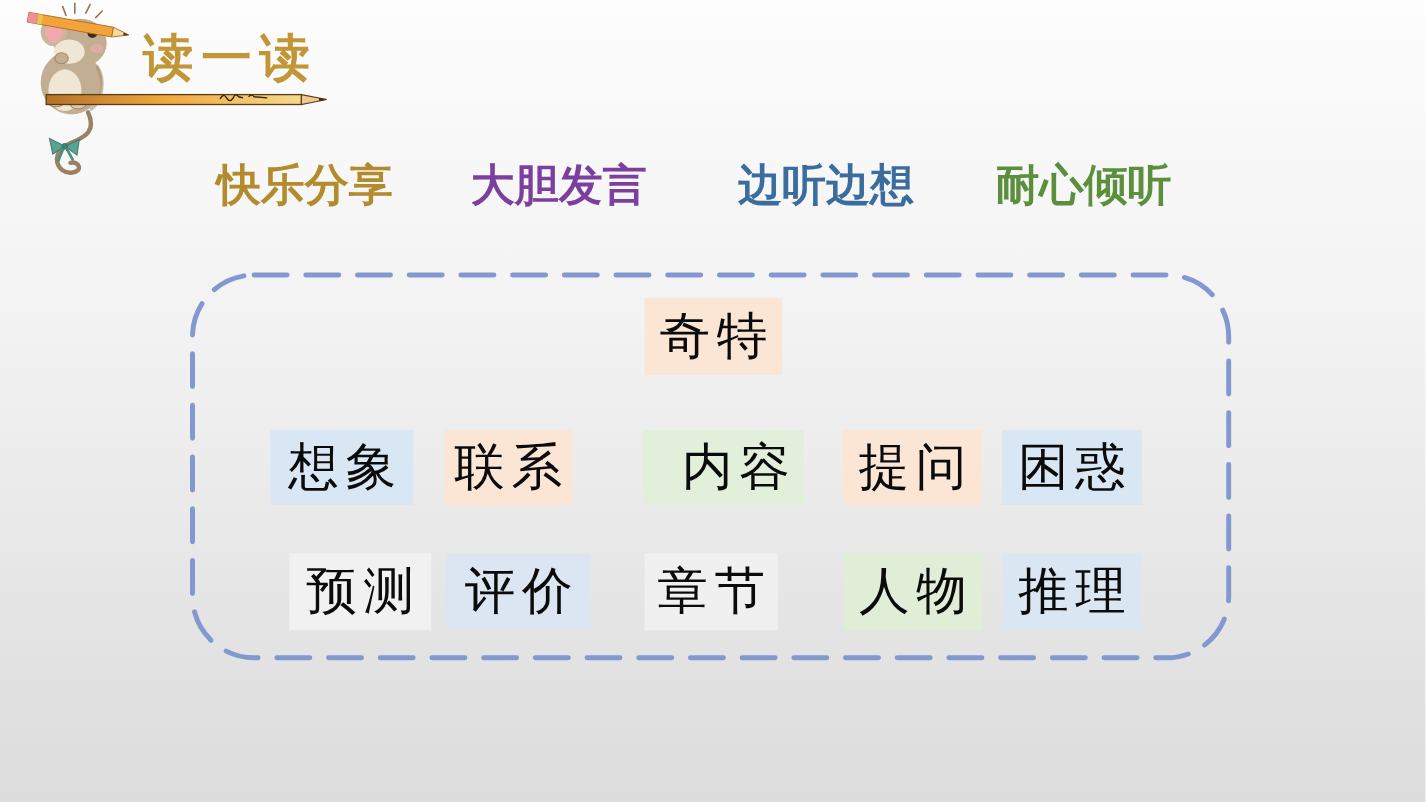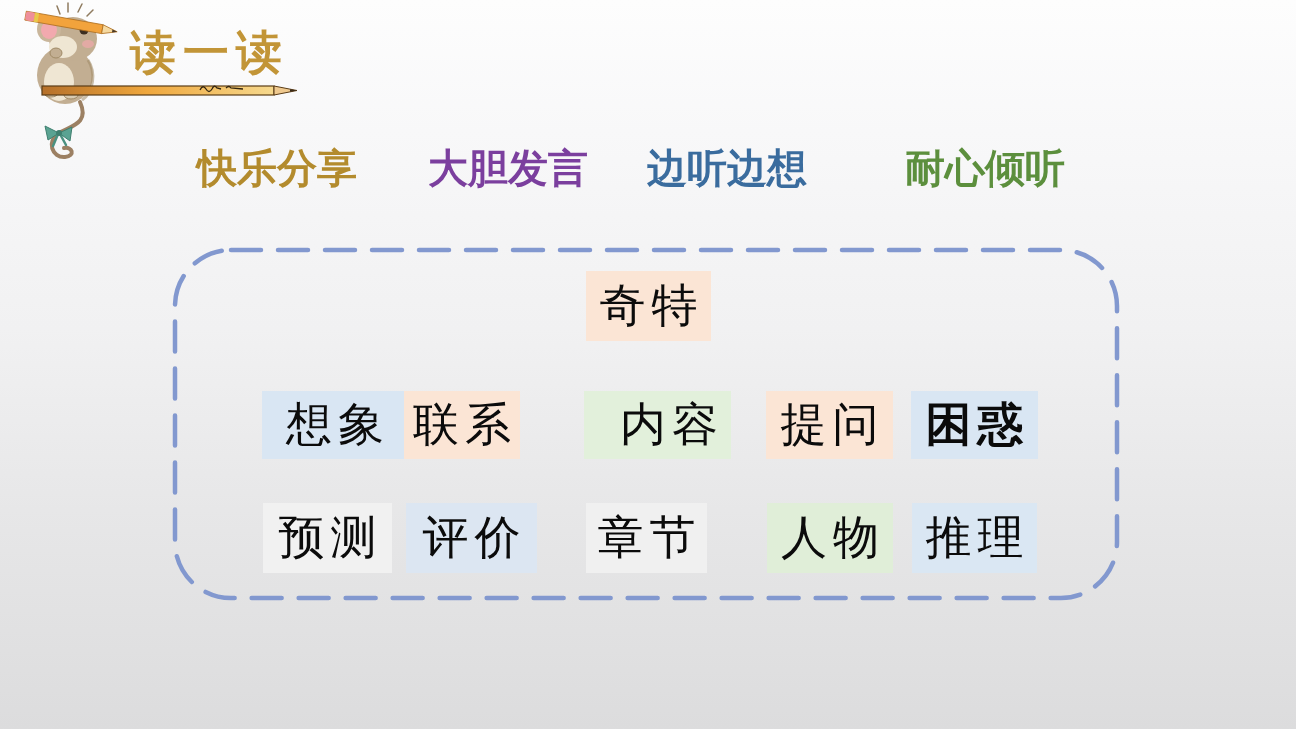--- a/index.html
+++ b/index.html
@@ -16,39 +16,39 @@
     position:absolute;left:130px;top:22px;
     font-size:46px;font-weight:bold;letter-spacing:7px;
     font-family:"Liberation Serif","DejaVu Serif",serif;
   }
   .phrase{
     position:absolute;top:141px;
     font-size:40px;font-weight:bold;letter-spacing:0px;
     font-family:"Liberation Serif","DejaVu Serif",serif;
     white-space:nowrap;
   }
-  .p0{left:197px;} .p1{left:428px;} .p2{left:647px;} .p3{left:905px;}
+  .p0{left:197px;} .p1{left:428px;} .p2{left:671px;} .p3{left:905px;}
   .dashed-box{position:absolute;left:172px;top:247px;width:948px;height:354px;}
   .tile{
     position:absolute;
     text-align:center;
     font-size:46px;color:#0b0b0b;
     letter-spacing:6px;text-indent:6px;
     font-family:"Liberation Serif","DejaVu Serif",serif;
     white-space:nowrap;
   }
   .r1{top:271px;height:70px;line-height:70px;}
   .r2{top:391px;height:68px;line-height:68px;}
   .r3{top:503px;height:70px;line-height:70px;}
   .t-qite{left:586px;width:125px;}
-  .t-xiangxiang{left:262px;width:146px;}
+  .t-xiangxiang{left:246px;width:130px;}
   .t-lianxi{left:404px;width:116px;}
   .t-neirong{left:584px;width:124px;padding-left:23px;}
   .t-tiwen{left:766px;width:127px;}
-  .t-kunhuo{left:911px;width:127px;font-weight:bold;}
+  .t-kunhuo{left:911px;width:127px;}
   .t-yuce{left:263px;width:129px;}
   .t-pingjia{left:406px;width:131px;}
   .t-zhangjie{left:586px;width:121px;}
   .t-renwu{left:767px;width:126px;}
   .t-tuili{left:912px;width:125px;}
 </style>
 </head>
 <body>
 
 <div class="slide">

